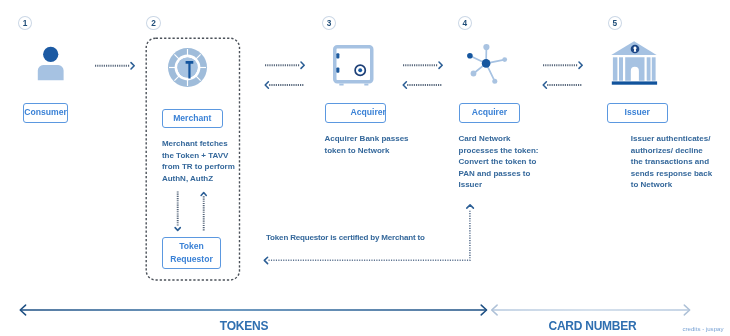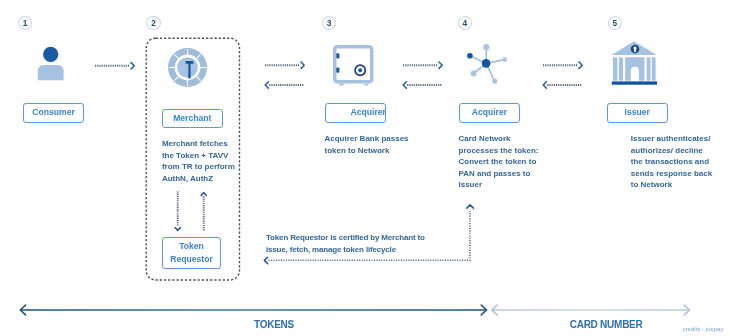--- a/index.html
+++ b/index.html
@@ -18,22 +18,22 @@
 
   .pill{position:absolute;border:1px solid #5b98e0;border-radius:3px;
     background:#fff;box-sizing:border-box;
     display:flex;align-items:center;justify-content:center;
     color:#3b82d6;font-weight:700;font-size:8.6px;
     text-align:center;line-height:13.5px;}
 
   .desc{position:absolute;color:#35689b;font-size:8px;font-weight:600;
     line-height:11.6px;}
 
-  .axislabel{position:absolute;font-size:10px;font-weight:700;
-    color:#2f6fb0;letter-spacing:-0.25px;white-space:nowrap;text-align:right;}
+  .axislabel{position:absolute;font-size:12px;font-weight:700;
+    color:#2f6fb0;letter-spacing:-0.25px;white-space:nowrap;text-align:center;}
   .credits{position:absolute;font-size:6.1px;color:#78a2d4;white-space:nowrap;}
   svg{position:absolute;overflow:visible;}
 </style>
 </head>
 <body>
 
 <div id="stage">
 
   <svg style="left:145px;top:36.5px;" width="98" height="246" viewBox="0 0 98 246">
     <rect x="1.2" y="1.2" width="93.3" height="241.8" rx="9.5" fill="none" stroke="#4b5159" stroke-width="1.4" stroke-dasharray="2.25 1.95" stroke-linecap="butt"></rect>
@@ -108,21 +108,21 @@
     <circle cx="25" cy="9" r="4.3" fill="#1c4686"></circle>
     <path d="M25 6.6 a1.55 1.55 0 0 1 0.85 2.85 l0.4 2.35 h-2.5 l0.4 -2.35 a1.55 1.55 0 0 1 0.85 -2.85 z" fill="#ffffff"></path>
     <rect x="2.9" y="17.3" width="4.5" height="23.4" fill="#a6c2e2"></rect>
     <rect x="9" y="17.3" width="4" height="23.4" fill="#a6c2e2"></rect>
     <rect x="36.7" y="17.3" width="3.8" height="23.4" fill="#a6c2e2"></rect>
     <rect x="41.8" y="17.3" width="3.8" height="23.4" fill="#a6c2e2"></rect>
     <path d="M15.2 40.7 L15.2 17.3 L34.5 17.3 L34.5 40.7 L28.9 40.7 L28.9 30.9 A4.05 4.05 0 0 0 20.8 30.9 L20.8 40.7 Z" fill="#a6c2e2"></path>
     <rect x="1.8" y="41.4" width="45.3" height="3.3" fill="#11539c"></rect>
   </svg>
 
-  <div class="pill" style="left:23px;top:102.9px;width:61px;height:19.7px;">
+  <div class="pill" style="left:23px;top:102.9px;width:45px;height:19.7px;">
     <span>Consumer</span>
     </div>
   <div class="pill" style="left:161.5px;top:108.7px;width:61.5px;height:19.2px;">
     <span>Merchant</span>
     </div>
   <div class="pill" style="left:324.6px;top:102.9px;width:61.2px;height:19.7px;padding-left:26px;">
     <span>Acquirer</span>
     </div>
   <div class="pill" style="left:458.9px;top:102.9px;width:61px;height:19.7px;">
     <span>Acquirer</span>
@@ -158,21 +158,20 @@
   <div class="desc" style="left:606.8px;top:133px;margin-left:24px;">
       <div>Issuer authenticates/</div>
       <div>authorizes/ decline</div>
       <div>the transactions and</div>
       <div>sends response back</div>
       <div>to Network</div>
     </div>
 
   <div class="desc" style="left:266px;top:232px;letter-spacing:-0.17px;">
       <div>Token Requestor is certified by Merchant to</div>
-      <div>issue, fetch, manage token lifecycle</div>
     </div>
 
   <svg style="left:0;top:0;" width="730" height="336" viewBox="0 0 730 336">
     <g stroke="#55657a" stroke-width="1.9" stroke-dasharray="1.15 1.05" fill="none">
       <line x1="95" y1="65.8" x2="129.8" y2="65.8"></line>
       <line x1="265" y1="65.2" x2="299.8" y2="65.2"></line>
       <line x1="269.2" y1="85" x2="304" y2="85"></line>
       <line x1="403" y1="65.2" x2="437.8" y2="65.2"></line>
       <line x1="407.2" y1="85" x2="442" y2="85"></line>
       <line x1="543" y1="65.2" x2="577.8" y2="65.2"></line>

